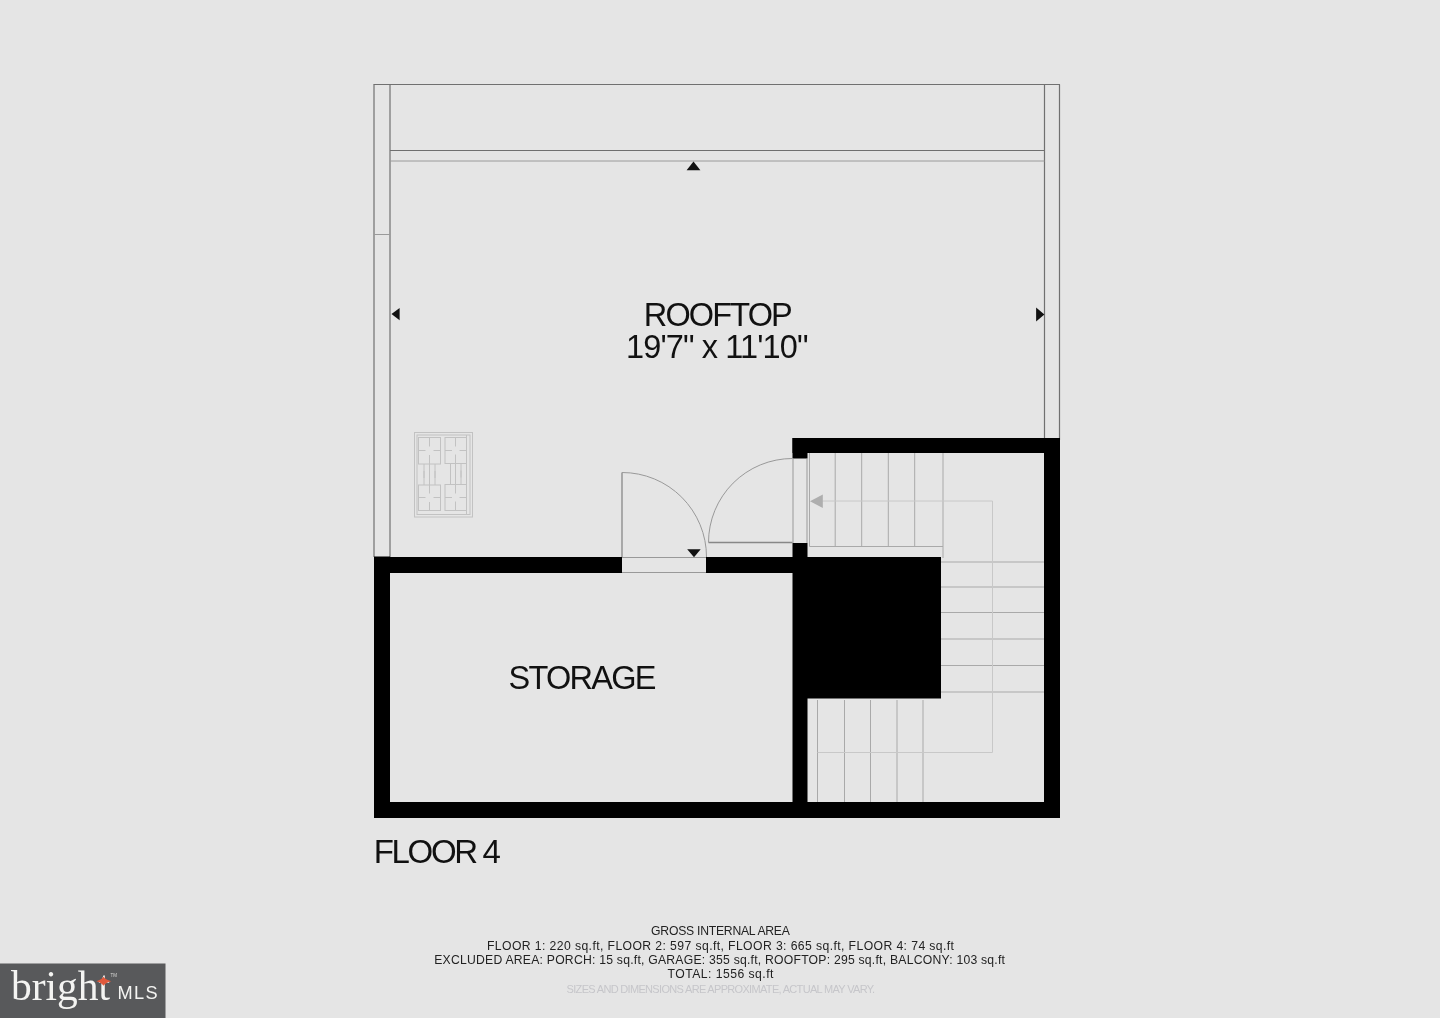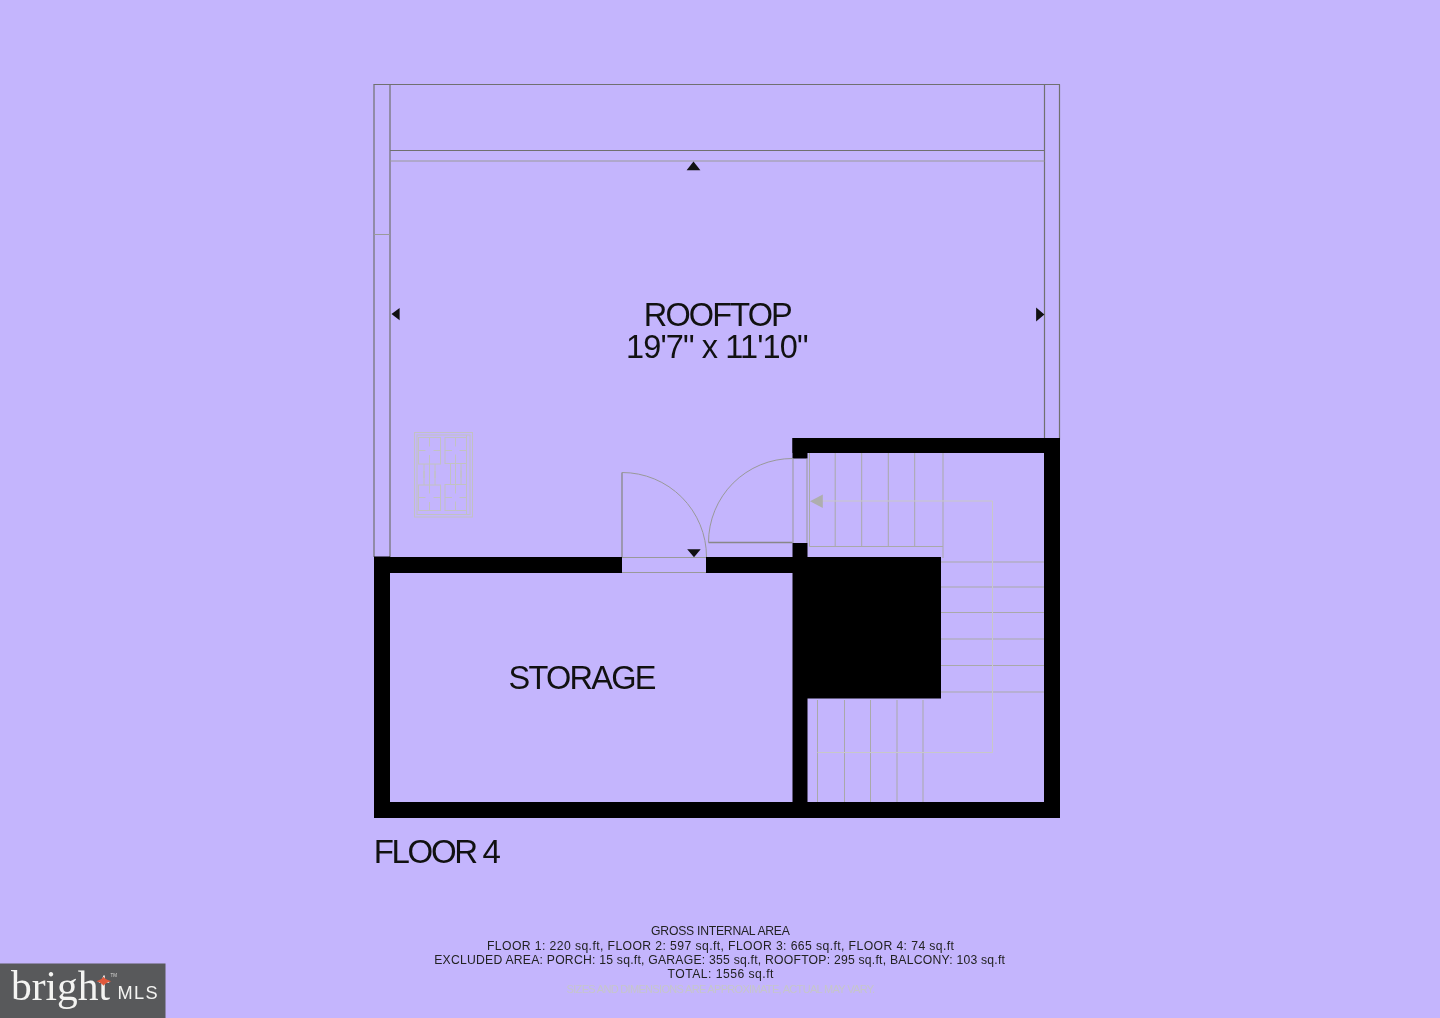--- a/index.html
+++ b/index.html
@@ -1,16 +1,16 @@
 <!DOCTYPE html>
 <html><head>
 <meta charset="utf-8">
 <style>
   html,body{margin:0;padding:0;background:#ffffff;}
-  #page{position:relative;width:1440px;height:1018px;background:#c4b5fd;overflow:hidden;
+  #page{position:relative;width:1440px;height:1018px;background:#e5e5e5;overflow:hidden;
         font-family:"Liberation Sans", sans-serif;}
   svg{position:absolute;left:0;top:0;}
 </style>
 </head>
 <body>
 <div id="page">
 <svg width="1440" height="1018" viewBox="0 0 1440 1018" font-family="Liberation Sans, sans-serif" fill="#111111">
 
   <g>
 

